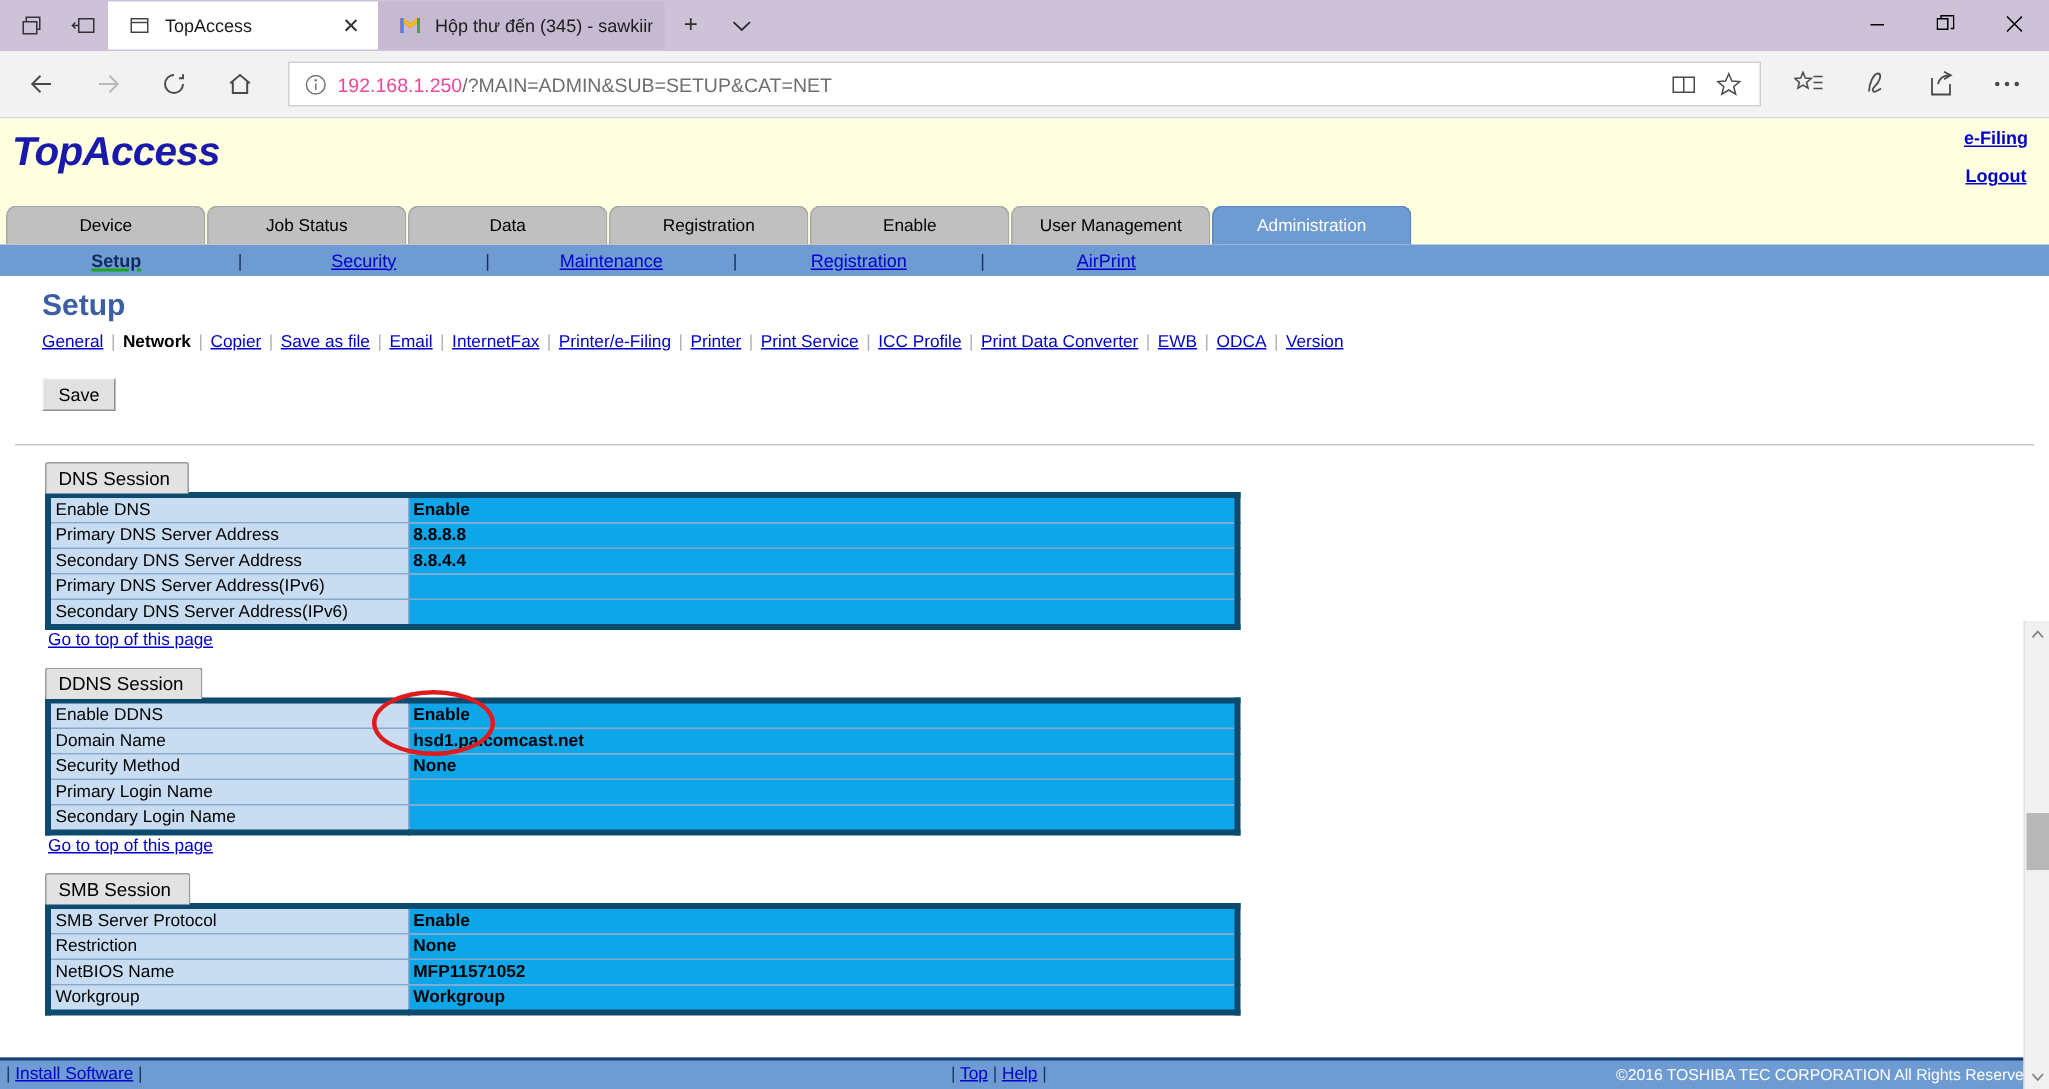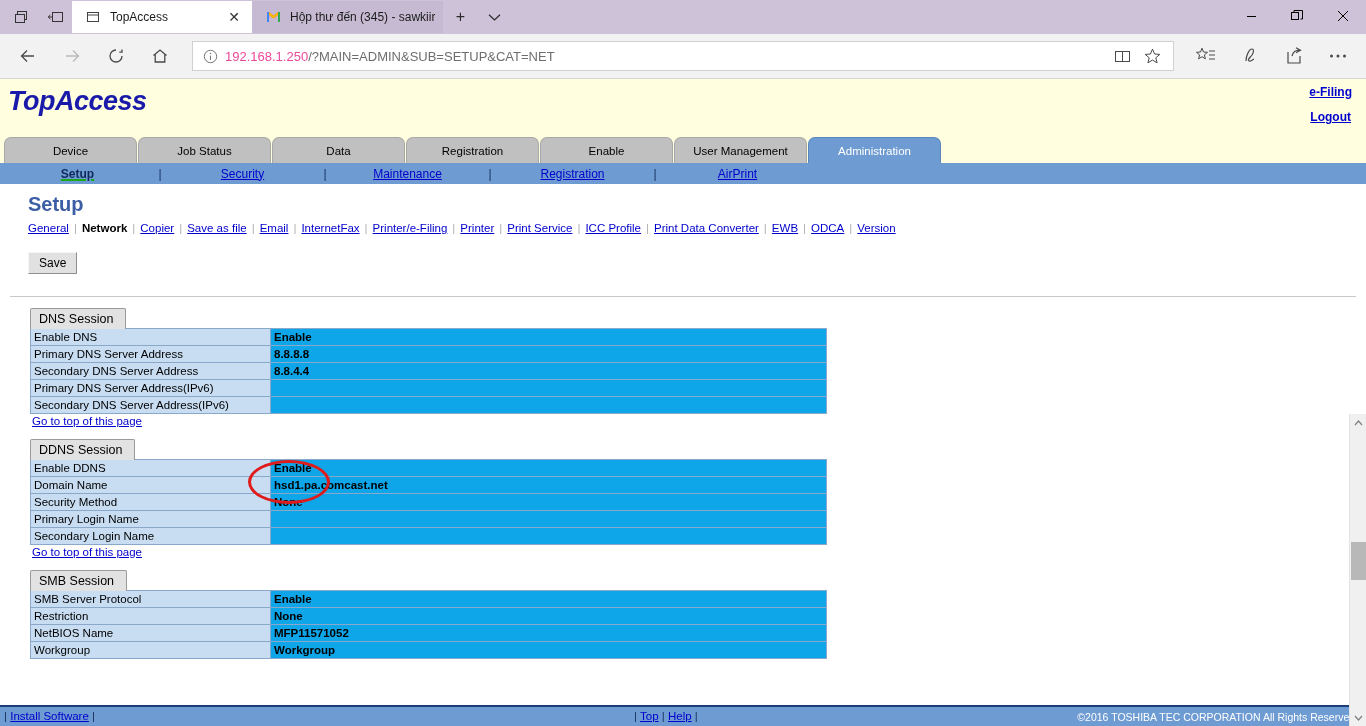--- a/index.html
+++ b/index.html
@@ -224,21 +224,21 @@
     padding: 3px 12px 3px 8px;
     font-size: 12.5px;
     color: #000;
     border-radius: 2px 2px 0 0;
     position: relative;
     top: 1px;
   }
   table.cfg {
     border-collapse: collapse;
     width: 797px;
-    border: 1px solid #0c4a6e;
+    border: 4px solid #0c4a6e;
     background: #fff;
     table-layout: fixed;
   }
   table.cfg td {
     border: 1px solid #8aa8ca;
     height: 17px;
     font-size: 11.5px;
     padding: 0 0 0 3px;
     color: #000;
     line-height: 16px;

